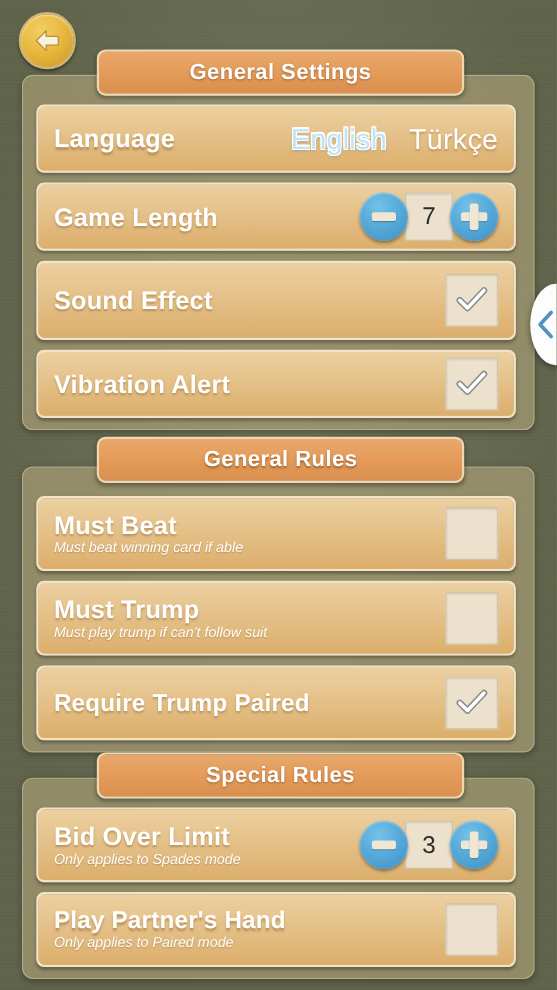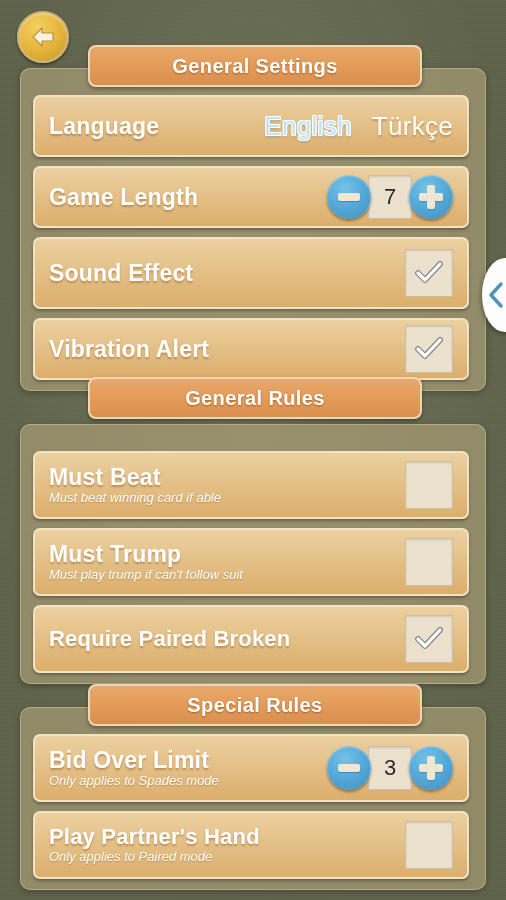--- a/index.html
+++ b/index.html
@@ -215,21 +215,21 @@
       <span>
         <svg width="30" height="26" viewBox="0 0 30 26">
           <path d="M4 13 L11 20 L26 4" fill="none" stroke="#8d8d8d" stroke-width="6" stroke-linecap="round" stroke-linejoin="round"></path>
           <path d="M4 13 L11 20 L26 4" fill="none" stroke="#ffffff" stroke-width="3.2" stroke-linecap="round" stroke-linejoin="round"></path>
         </svg>
       </span>
     </div>
   </div>
 </div>
 
-<div class="sec-head" style="top:377px;">
+<div class="sec-head" style="top:397px;">
   <span>General Rules</span>
 </div>
 <div class="panel" style="top:424px;">
 
   <div class="row tall">
     <div class="row-text">
       <div class="row-title">Must Beat</div>
       <div class="row-sub">Must beat winning card if able</div>
     </div>
     <div class="cbox"></div>
@@ -238,21 +238,21 @@
   <div class="row tall">
     <div class="row-text">
       <div class="row-title">Must Trump</div>
       <div class="row-sub">Must play trump if can't follow suit</div>
     </div>
     <div class="cbox"></div>
   </div>
 
   <div class="row tall">
     <div class="row-text">
-      <div class="row-title sm">Require Paired Broken</div>
+      <div class="row-title sm">Require Trump Paired</div>
     </div>
     <div class="cbox">
       <span>
         <svg width="30" height="26" viewBox="0 0 30 26">
           <path d="M4 13 L11 20 L26 4" fill="none" stroke="#8d8d8d" stroke-width="6" stroke-linecap="round" stroke-linejoin="round"></path>
           <path d="M4 13 L11 20 L26 4" fill="none" stroke="#ffffff" stroke-width="3.2" stroke-linecap="round" stroke-linejoin="round"></path>
         </svg>
       </span>
     </div>
   </div>

